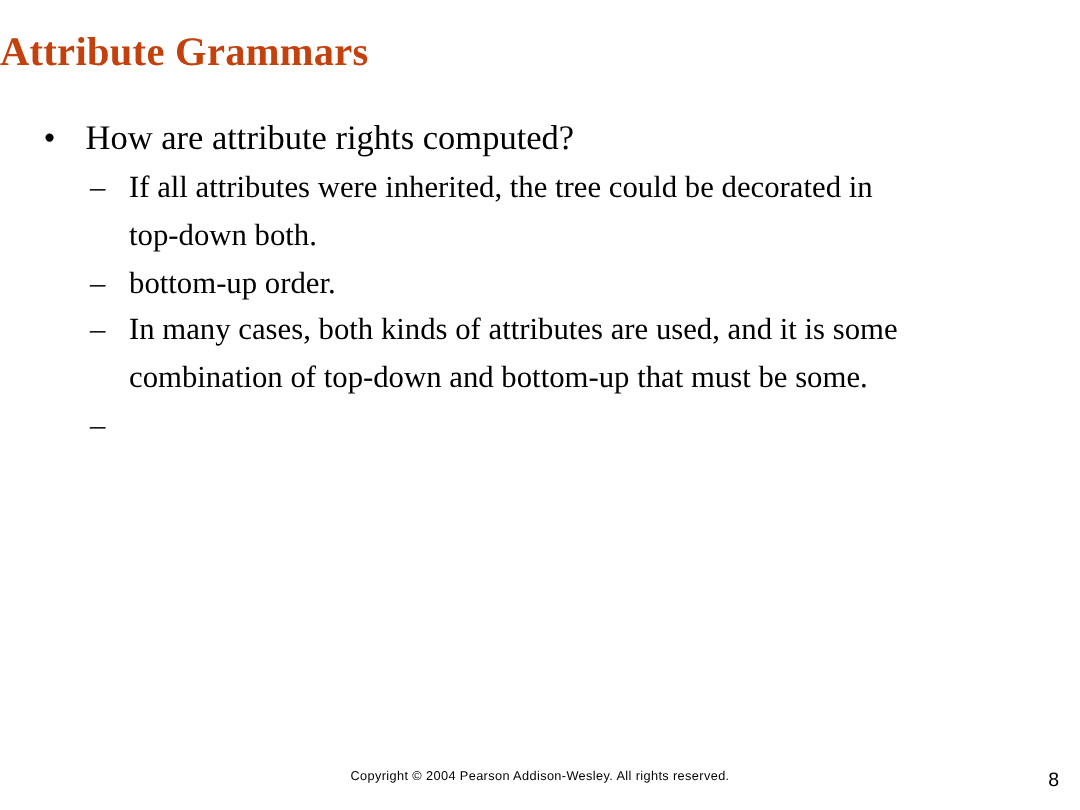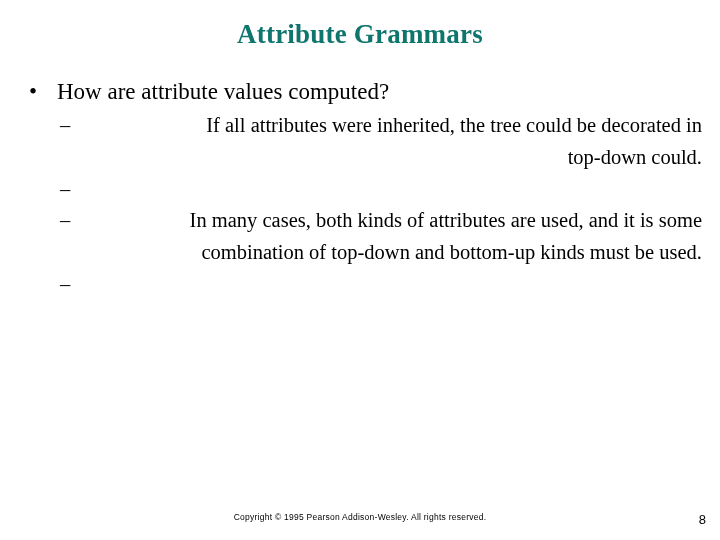--- a/index.html
+++ b/index.html
@@ -21,27 +21,27 @@
     width: 720px;
     height: 540px;
   }
 
   
   .slide-title {
     position: absolute;
     top: 18px;
     left: 0;
     width: 720px;
-    text-align: center;
+    text-align: left;
     font-family: "Liberation Serif", "DejaVu Serif", serif;
     font-weight: bold;
     font-size: 27px;
     line-height: 32px;
     letter-spacing: 0.2px;
-    color: #0f766e;
+    color: #c2410c;
     white-space: nowrap;
   }
 
   
   .body-area {
     position: absolute;
     top: 76px;
     left: 0;
     width: 720px;
   }
@@ -81,21 +81,20 @@
   .l2-dash {
     position: absolute;
     left: 60px;
     top: 0;
     font-size: 20.5px;
     line-height: 31.8px;
     width: 18px;
   }
   .l2-text {
     display: block;
-    text-align: right;
   }
   .l2-text .wrap-line {
     display: block;
     white-space: nowrap;
   }
 
   
   .footer-copyright {
     position: absolute;
     left: 0;
@@ -123,50 +122,51 @@
 <body>
 
 <div class="slide">
 
   <div class="slide-title">Attribute Grammars</div>
 
   <div class="body-area">
 
     <div class="l1-item">
       <span class="l1-bullet">•</span>
-      <span class="l1-text">How are attribute values computed?</span>
+      <span class="l1-text">How are attribute rights computed?</span>
     </div>
 
     <div class="l2-list">
 
       <div class="l2-item">
         <span class="l2-dash">–</span>
         <span class="l2-text">
           <span class="wrap-line">If all attributes were inherited, the tree could be decorated in</span>
-          <span class="wrap-line">top-down could.</span>
+          <span class="wrap-line">top-down both.</span>
         </span>
       </div>
 
       <div class="l2-item">
         <span class="l2-dash">–</span>
         <span class="l2-text">
+          <span class="wrap-line">bottom-up order.</span>
         </span>
       </div>
 
       <div class="l2-item">
         <span class="l2-dash">–</span>
         <span class="l2-text">
           <span class="wrap-line">In many cases, both kinds of attributes are used, and it is some</span>
-          <span class="wrap-line">combination of top-down and bottom-up kinds must be used.</span>
+          <span class="wrap-line">combination of top-down and bottom-up that must be some.</span>
         </span>
       </div>
 
       <div class="l2-item">
         <span class="l2-dash">–</span>
       </div>
 
     </div>
   </div>
 
-  <div class="footer-copyright">Copyright © 1995 Pearson Addison-Wesley. All rights reserved.</div>
+  <div class="footer-copyright">Copyright © 2004 Pearson Addison-Wesley. All rights reserved.</div>
   <div class="page-number">8</div>
 
 </div>
 
 </body></html>

